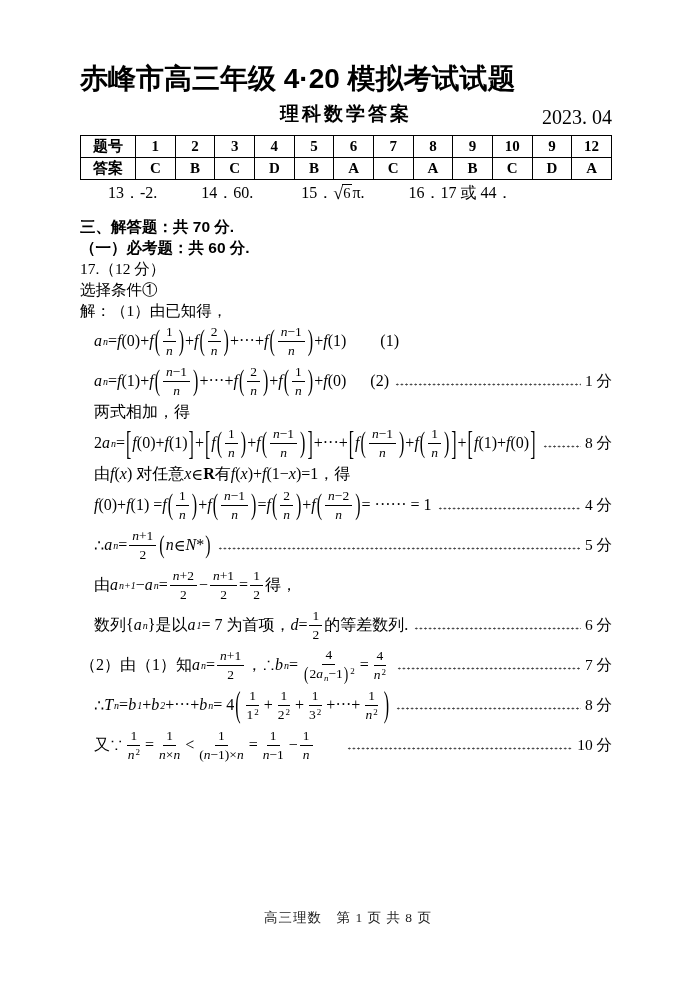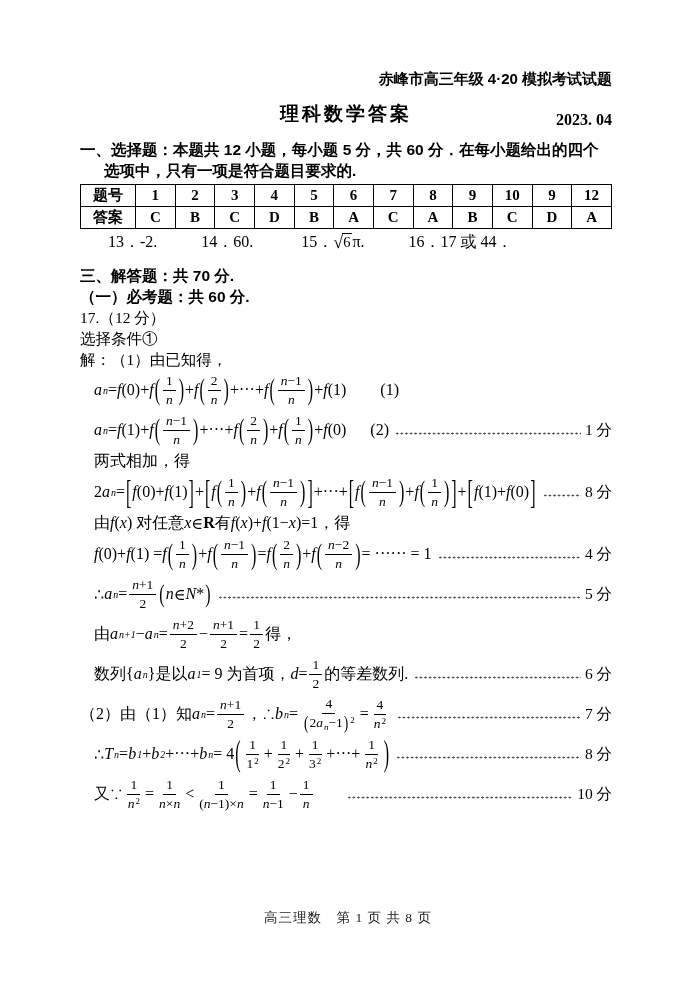--- a/index.html
+++ b/index.html
@@ -3,26 +3,26 @@
 <meta charset="utf-8">
 <style>
   html,body{margin:0;padding:0;background:#e8e8e8;}
   .page{
     width:696px;height:983px;position:relative;overflow:hidden;
     background:#ffffff;color:#000;box-sizing:border-box;
     padding:66px 84px 0 80px;margin:0 auto;
     font-family:"Liberation Serif","DejaVu Serif",serif;
   }
   
-  .title1{text-align:right;font-size:15px;font-weight:bold;line-height:26px;
+  .title1{text-align:left;font-size:28px;font-weight:bold;line-height:26px;
     font-family:"Liberation Sans","DejaVu Sans",sans-serif;}
   .title2-row{position:relative;text-align:center;margin-top:4px;height:36px;}
   .title2{display:inline-block;font-size:19px;font-weight:bold;line-height:36px;letter-spacing:3px;
     font-family:"Liberation Sans","DejaVu Sans",sans-serif;}
-  .exam-date{position:absolute;right:0;bottom:3px;font-size:16px;font-weight:bold;}
+  .exam-date{position:absolute;right:0;bottom:3px;font-size:20px;font-weight:normal;}
   .h-bold{font-size:15.5px;font-weight:bold;line-height:21px;
     font-family:"Liberation Sans","DejaVu Sans",sans-serif;}
   .hang{padding-left:24px;text-indent:-24px;margin-top:7px;}
   
   table.answers{width:100%;border-collapse:collapse;table-layout:fixed;margin-top:3px;}
   table.answers th,table.answers td{border:1.4px solid #000;text-align:center;height:21px;
     font-size:15px;font-weight:bold;padding:0;}
   table.answers th{width:54px;font-family:"Liberation Sans","DejaVu Sans",sans-serif;}
   table.answers td{font-family:"Liberation Serif","DejaVu Serif",serif;}
   
@@ -62,21 +62,20 @@
 
 <div class="page">
 
   <div class="title1">赤峰市高三年级 4·20 模拟考试试题</div>
 
   <div class="title2-row">
     <div class="title2">理科数学答案</div>
     <div class="exam-date">2023. 04</div>
   </div>
 
-  <div class="h-bold hang">一、选择题：本题共 12 小题，每小题 5 分，共 60 分．在每小题给出的四个选项中，只有一项是符合题目要求的.</div>
 
   <table class="answers">
     <tbody>
       <tr id="row-numbers">
         <th>题号</th>
       <td>1</td>
           <td>2</td>
           <td>3</td>
           <td>4</td>
           <td>5</td>
@@ -365,21 +364,21 @@
       </div>
       <div class="math-line ind1 tall">
         <span class="m-p">数列</span>
         <span class="m-p">{</span>
         <span class="m-i">a</span>
         <span class="m-s">n</span>
         <span class="m-p">}</span>
         <span class="m-p"> 是以 </span>
         <span class="m-i">a</span>
         <span class="m-s">1</span>
-        <span class="m-p"> = 9 为首项，</span>
+        <span class="m-p"> = 7 为首项，</span>
         <span class="m-i">d</span>
         <span class="m-p"> = </span>
         <span class="m-f">
           <span class="m-fn"><span class="m-p">1</span></span>
           <span class="m-fd"><span class="m-p">2</span></span>
         </span>
         <span class="m-p"> 的等差数列.</span>
         <span class="m-dots"></span>
         <span class="m-score">6 分</span>
       </div>

